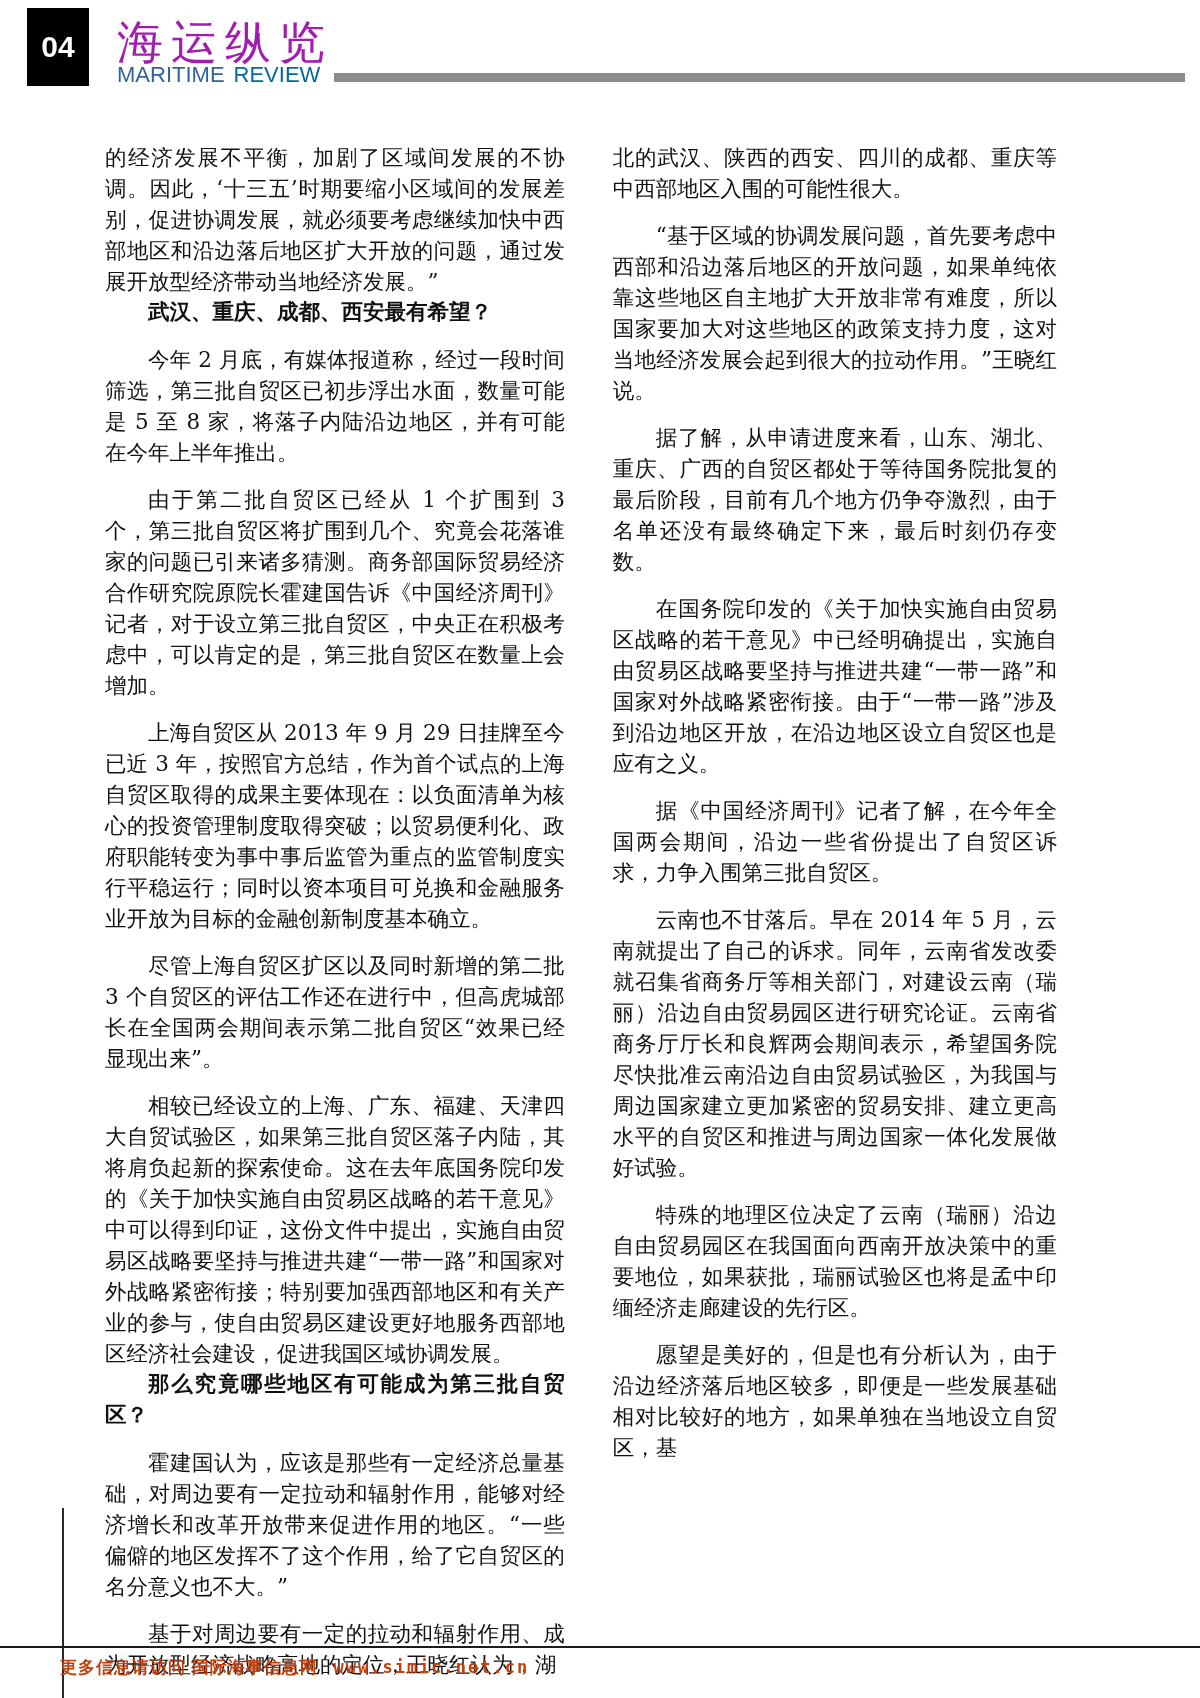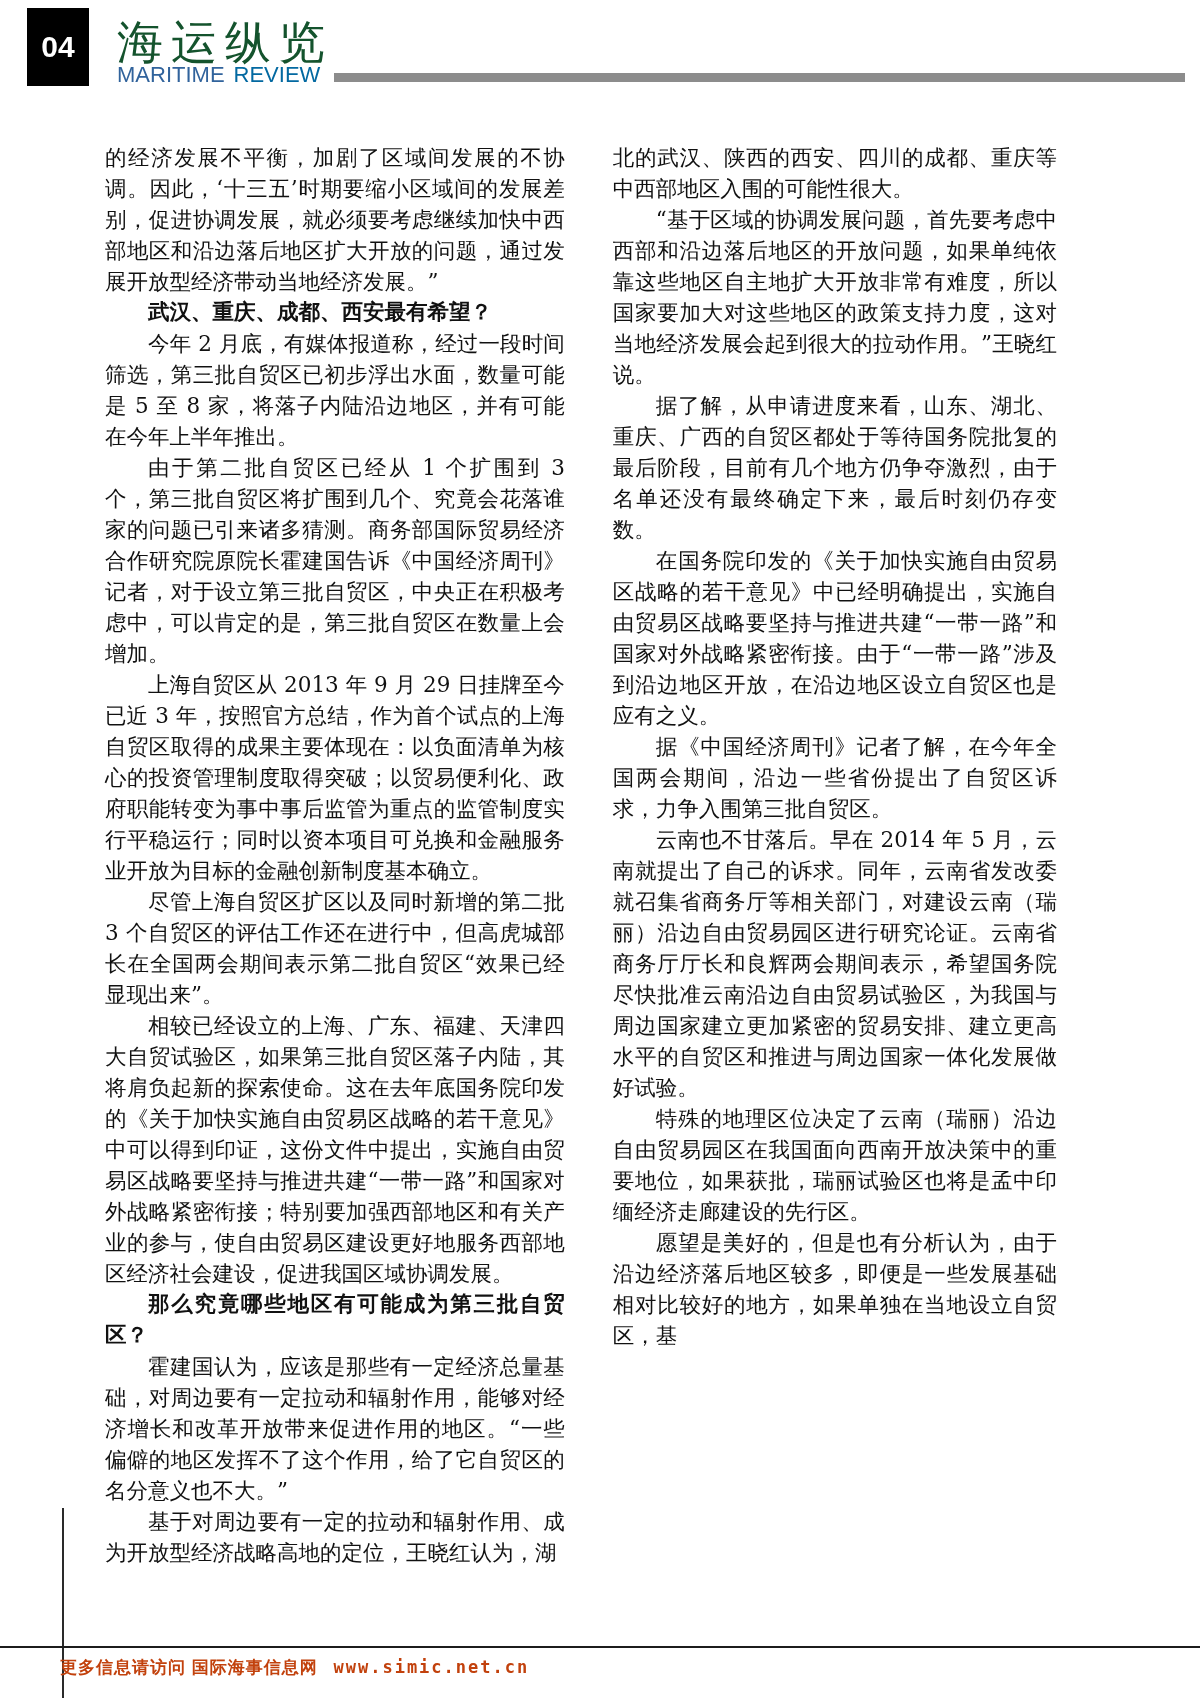--- a/index.html
+++ b/index.html
@@ -28,21 +28,21 @@
     align-items:center;
     justify-content:center;
   }
   .title-cn{
     position:absolute;
     left:117px; top:12px;
     margin:0;
     font-size:46px;
     font-weight:normal;
     letter-spacing:8px;
-    color:#14532d;
+    color:#a21caf;
   }
   .subtitle-row{
     position:absolute;
     left:117px; top:62px;
     width:1068px;
     display:flex;
     align-items:center;
     font-family:"Liberation Sans","DejaVu Sans",sans-serif;
     font-weight:normal;
     font-size:22px;
@@ -66,21 +66,21 @@
     gap:48px;
   }
   .col{
     width:468px;
     font-size:21.5px;
     line-height:31px;
     text-align:justify;
   }
   .col-right{width:452px;}
   .col p{margin:0; padding:0;}
-  .col p.p{text-indent:2em;}
+  .col p.p{text-indent:2em;margin-top:16px;}
   .col p.cont{text-indent:0;}
   .col p.h{
     text-indent:2em;
     font-weight:bold;
     font-family:"Liberation Sans","DejaVu Sans",sans-serif;
   }
 
   
   .footer-vline{
     position:absolute;

